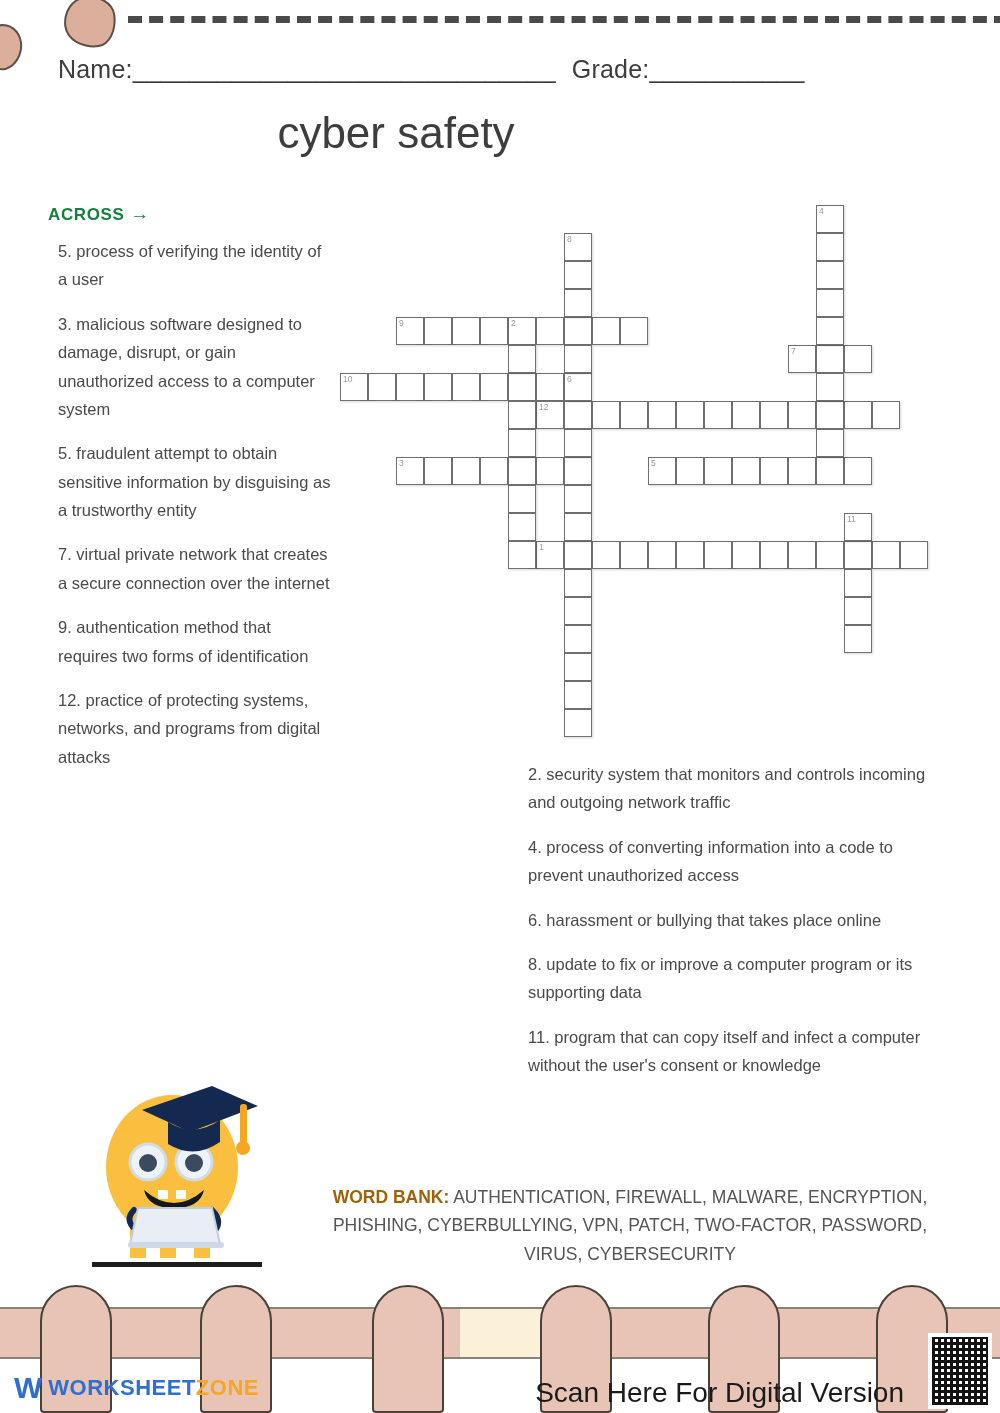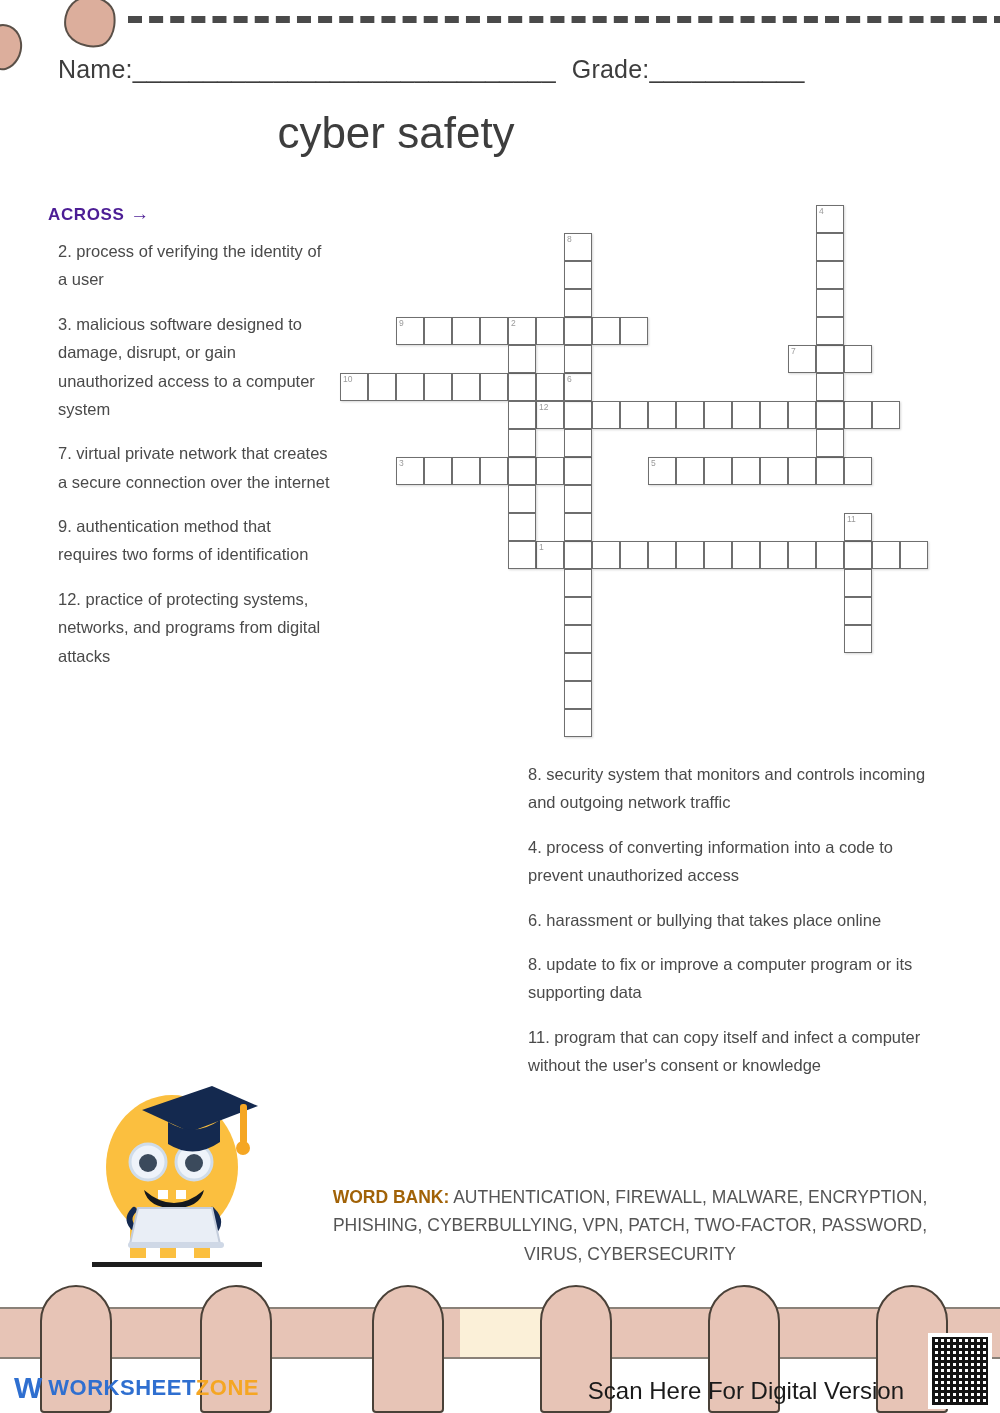--- a/index.html
+++ b/index.html
@@ -43,21 +43,21 @@
   .nameline .gap { display:inline-block; width:16px; }
 
   
   .title {
     position:absolute; left:0; top:108px; width:792px;
     text-align:center; font-size:44px; color:#3d3d3d; font-weight:400;
   }
 
   
   .clue-head {
-    font-size:17px; font-weight:700; letter-spacing:.6px; color:#4c1d95;
+    font-size:17px; font-weight:700; letter-spacing:.6px; color:#15803d;
     margin:0 0 12px 0;
   }
   .clue-head .arrow { font-weight:400; font-size:19px; margin-left:6px; }
   .clue {
     font-size:16.5px; line-height:1.72; color:#4a4a4a;
     margin:0 0 16px 10px;
   }
   #across-col { position:absolute; left:48px; top:203px; width:284px; }
   #down-col  { position:absolute; left:516px; top:760px; width:430px; }
   #down-col .clue { margin-left:12px; }
@@ -104,21 +104,21 @@
   .gatepanel {
     position:absolute; top:24px; left:460px; width:110px; height:48px;
     background:#fbf0d8;
   }
   #wz-logo { position:absolute; left:14px; top:88px; display:flex; align-items:center; }
   .wz-w { font-size:30px; font-weight:700; line-height:1; }
   .wz-text { font-size:22px; font-weight:700; letter-spacing:.5px; margin-left:6px; }
   .wz-blue { color:#2f6fd0; }
   .wz-orange { color:#f5a623; }
   #scan-text {
-    position:absolute; right:96px; top:92px; font-size:24px; color:#1a1a1a;
+    position:absolute; right:96px; top:92px; font-size:28px; color:#1a1a1a;
     white-space:nowrap;
   }
   #qr {
     position:absolute; right:8px; top:48px; width:64px; height:76px;
     background:#fff; padding:4px;
   }
   #qr .qr-inner {
     width:100%; height:100%;
     background-image:
       repeating-linear-gradient(90deg,#000 0 3px,transparent 3px 6px),
@@ -138,22 +138,23 @@
   <span>Name:</span><span>______________________________</span><span class="gap"></span><span>Grade:</span><span>___________</span>
 </div>
 
 <div class="title">cyber safety</div>
 
 <div id="across-col">
   <div class="clue-head">
     <span>ACROSS</span><span class="arrow">→</span>
   </div>
   <div id="across-list">
-      <p class="clue">2. process of verifying the identity of a user</p>
+      <p class="clue">5. process of verifying the identity of a user</p>
       <p class="clue">3. malicious software designed to damage, disrupt, or gain unauthorized access to a computer system</p>
+      <p class="clue">5. fraudulent attempt to obtain sensitive information by disguising as a trustworthy entity</p>
       <p class="clue">7. virtual private network that creates a secure connection over the internet</p>
       <p class="clue">9. authentication method that requires two forms of identification</p>
       <p class="clue">12. practice of protecting systems, networks, and programs from digital attacks</p>
     </div>
 </div>
 
 <div id="grid">
     <div class="cell" style="left: 196px; top: 336px;">
       <span class="num">1</span>
     </div>
@@ -268,21 +269,21 @@
     <div class="cell" style="left: 504px; top: 308px;">
       <span class="num">11</span>
     </div>
     <div class="cell" style="left: 504px; top: 364px;"></div>
     <div class="cell" style="left: 504px; top: 392px;"></div>
     <div class="cell" style="left: 504px; top: 420px;"></div>
   </div>
 
 <div id="down-col">
   <div id="down-list">
-      <p class="clue">8. security system that monitors and controls incoming and outgoing network traffic</p>
+      <p class="clue">2. security system that monitors and controls incoming and outgoing network traffic</p>
       <p class="clue">4. process of converting information into a code to prevent unauthorized access</p>
       <p class="clue">6. harassment or bullying that takes place online</p>
       <p class="clue">8. update to fix or improve a computer program or its supporting data</p>
       <p class="clue">11. program that can copy itself and infect a computer without the user's consent or knowledge</p>
     </div>
 </div>
 
 <div id="wordbank">
   <b>WORD BANK:</b><span> AUTHENTICATION, FIREWALL, MALWARE, ENCRYPTION, PHISHING, CYBERBULLYING, VPN, PATCH, TWO-FACTOR, PASSWORD, VIRUS, CYBERSECURITY</span>
 </div>

